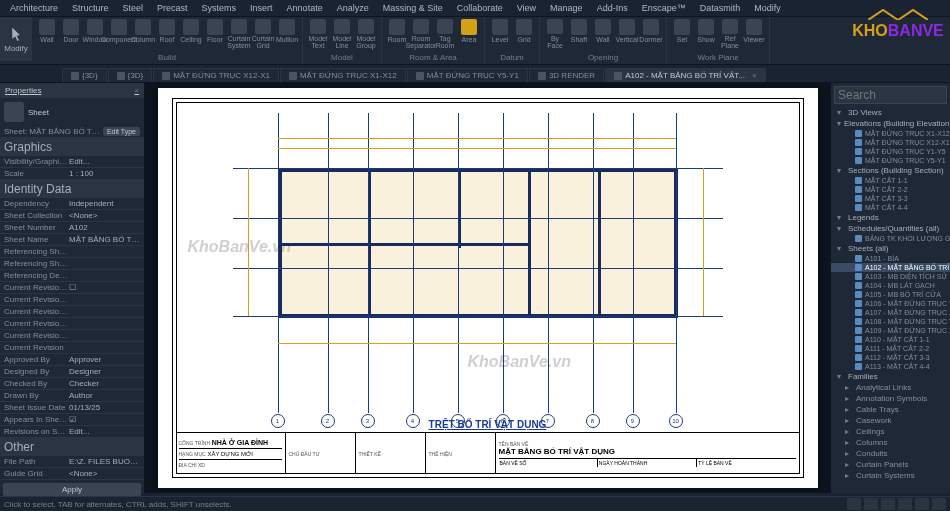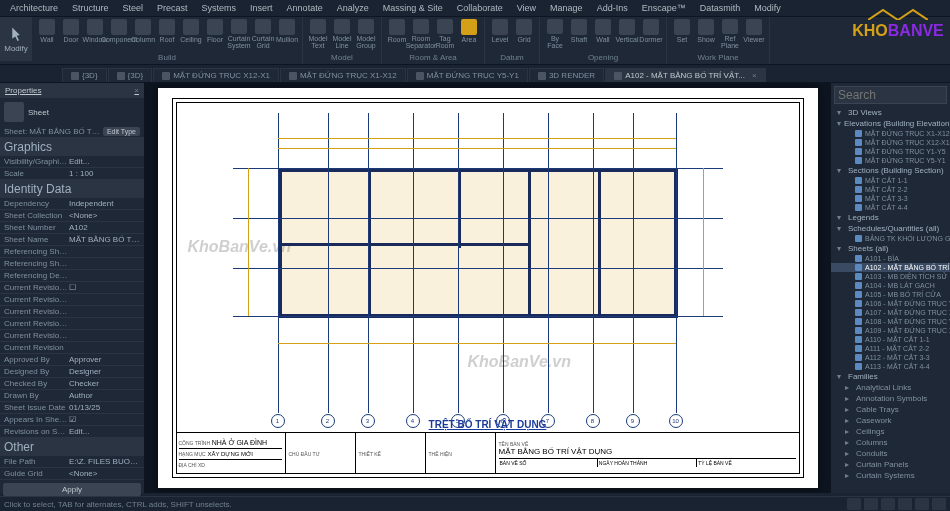--- a/index.html
+++ b/index.html
@@ -68,21 +68,21 @@
 .wall { position: absolute; background: #1a2a5a; }
 .room-fill { position: absolute; background: #d4a017; opacity: 0.15; }
 .dim-line { position: absolute; background: #d4a017; height: 1px; }
 .dim-line.v { width: 1px; height: auto; }
 .plan-title { position: absolute; bottom: 58px; left: 50%; transform: translateX(-50%); color: #1a3a9a; font-size: 10px; font-weight: bold; text-decoration: underline; }
 
 
 .titleblock { position: absolute; bottom: 14px; left: 18px; right: 18px; height: 42px; border-top: 1px solid #000; display: flex; font-size: 6px; color: #000; }
 .tb-cell { border-right: 1px solid #000; padding: 2px 3px; display: flex; flex-direction: column; justify-content: center; }
 .tb-label { font-size: 5px; color: #555; }
-.tb-value { font-size: 7px; font-weight: normal; }
+.tb-value { font-size: 7px; font-weight: bold; }
 
 
 .browser { width: 120px; background: #1e2836; border-left: 1px solid #0d1520; display: flex; flex-direction: column; font-size: 8px; overflow-y: auto; }
 .browser-header { padding: 3px 5px; background: #2a3442; font-size: 8px; }
 .browser-search { padding: 3px; }
 .browser-search input { width: 100%; background: #2a3442; border: 1px solid #3a4452; color: #a0b0c0; padding: 1px 3px; font-size: 12px; }
 .tree-item { padding: 1px 2px 1px 14px; cursor: pointer; white-space: nowrap; overflow: hidden; text-overflow: ellipsis; color: #8090a0; display: flex; align-items: center; gap: 3px; }
 .tree-item.l1 { padding-left: 6px; color: #a0b0c0; }
 .tree-item.l2 { padding-left: 14px; }
 .tree-item.l3 { padding-left: 24px; font-size: 7px; }

